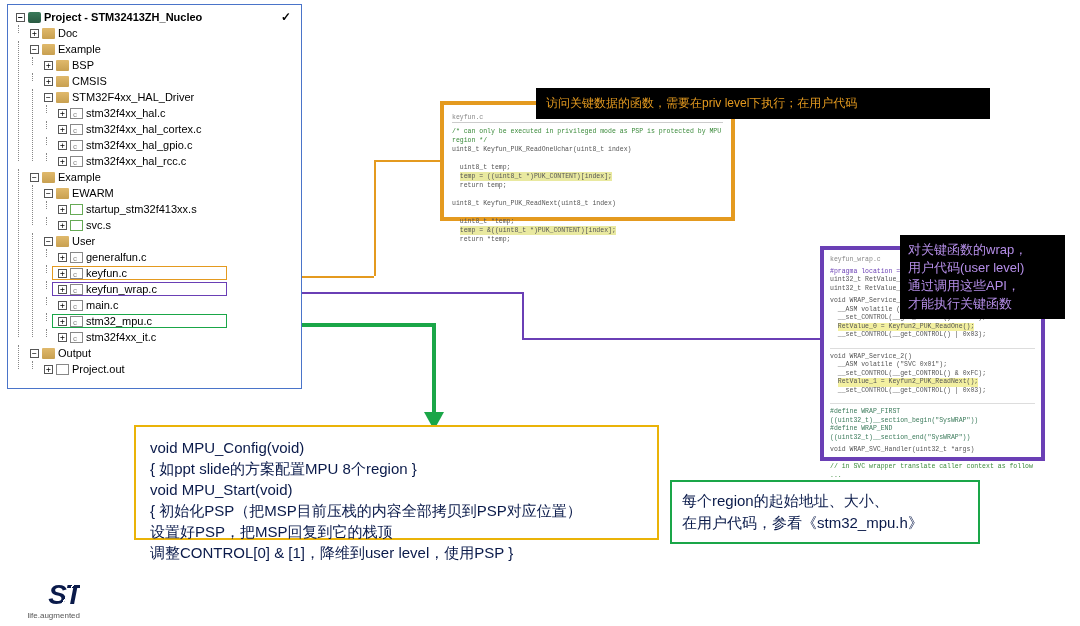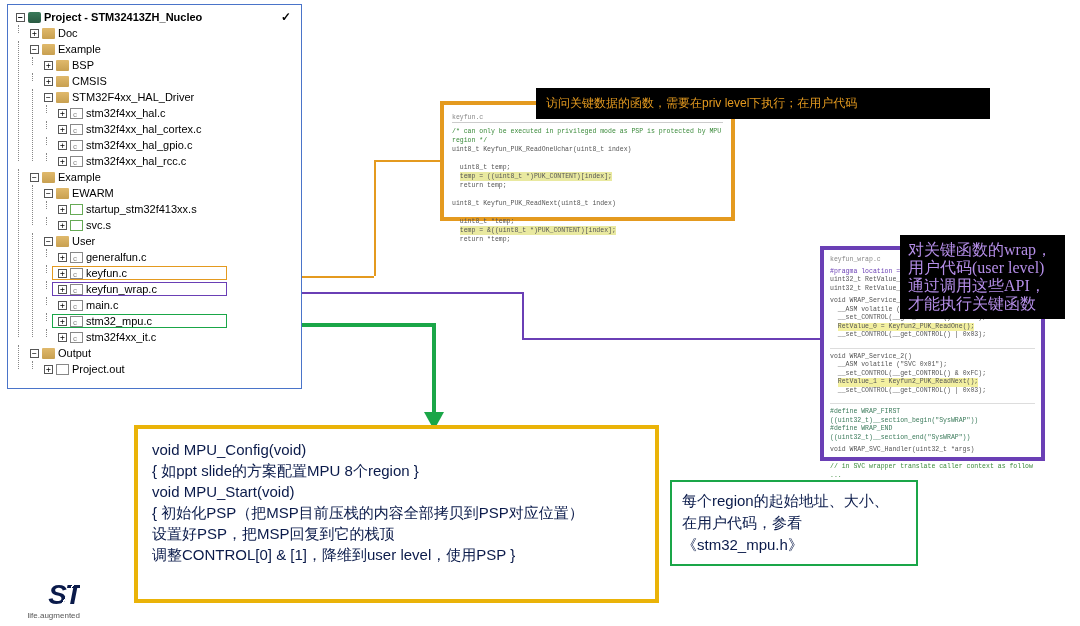--- a/index.html
+++ b/index.html
@@ -80,33 +80,33 @@
   .purple-box .hdr { font-size: 6.5px; color: #888; margin-bottom: 3px; }
   .purple-box .sec { padding: 0 0 4px 0; }
   .purple-box .kw  { color: #6a3fb5; }
   .purple-box .def { color: #3a7a5a; }
   .purple-box hr   { border: none; border-top: 1px solid #ddd; margin: 4px 0; }
   .purple-box .hl  { background: #f3f0a0; display:inline-block; }
 
   
   .purple-note {
     position: absolute; left: 900px; top: 235px; width: 165px;
-    background: #000; color: #b58ee8; font-size: 16px; padding: 6px 8px; line-height: 18px; font-family: Liberation Serif, serif;
+    background: #000; color: #b58ee8; font-size: 13px; padding: 6px 8px; line-height: 18px;
   }
 
   
   .green-box {
-    position: absolute; left: 134px; top: 425px; width: 525px; height: 178px;
-    border: 4px solid #eab308; background: #fff; color: #0a1a4a;
+    position: absolute; left: 134px; top: 425px; width: 525px; height: 115px;
+    border: 2px solid #eab308; background: #fff; color: #0a1a4a;
     font-size: 15px; padding: 10px 14px; line-height: 21px;
   }
 
   
   .green-note {
-    position: absolute; left: 670px; top: 480px; width: 248px;
+    position: absolute; left: 670px; top: 480px; width: 310px;
     border: 2px solid #1aa648; color: #0a1a4a; font-size: 15px;
     padding: 8px 10px; line-height: 22px;
   }
 
   
   .line { position: absolute; background: transparent; }
   .line.h { height: 0; border-top-width: 2px; border-top-style: solid; }
   .line.v { width: 0; border-left-width: 2px; border-left-style: solid; }
   .c-or { border-color: #e49a1f; }
   .c-pu { border-color: #6a3fb5; }

